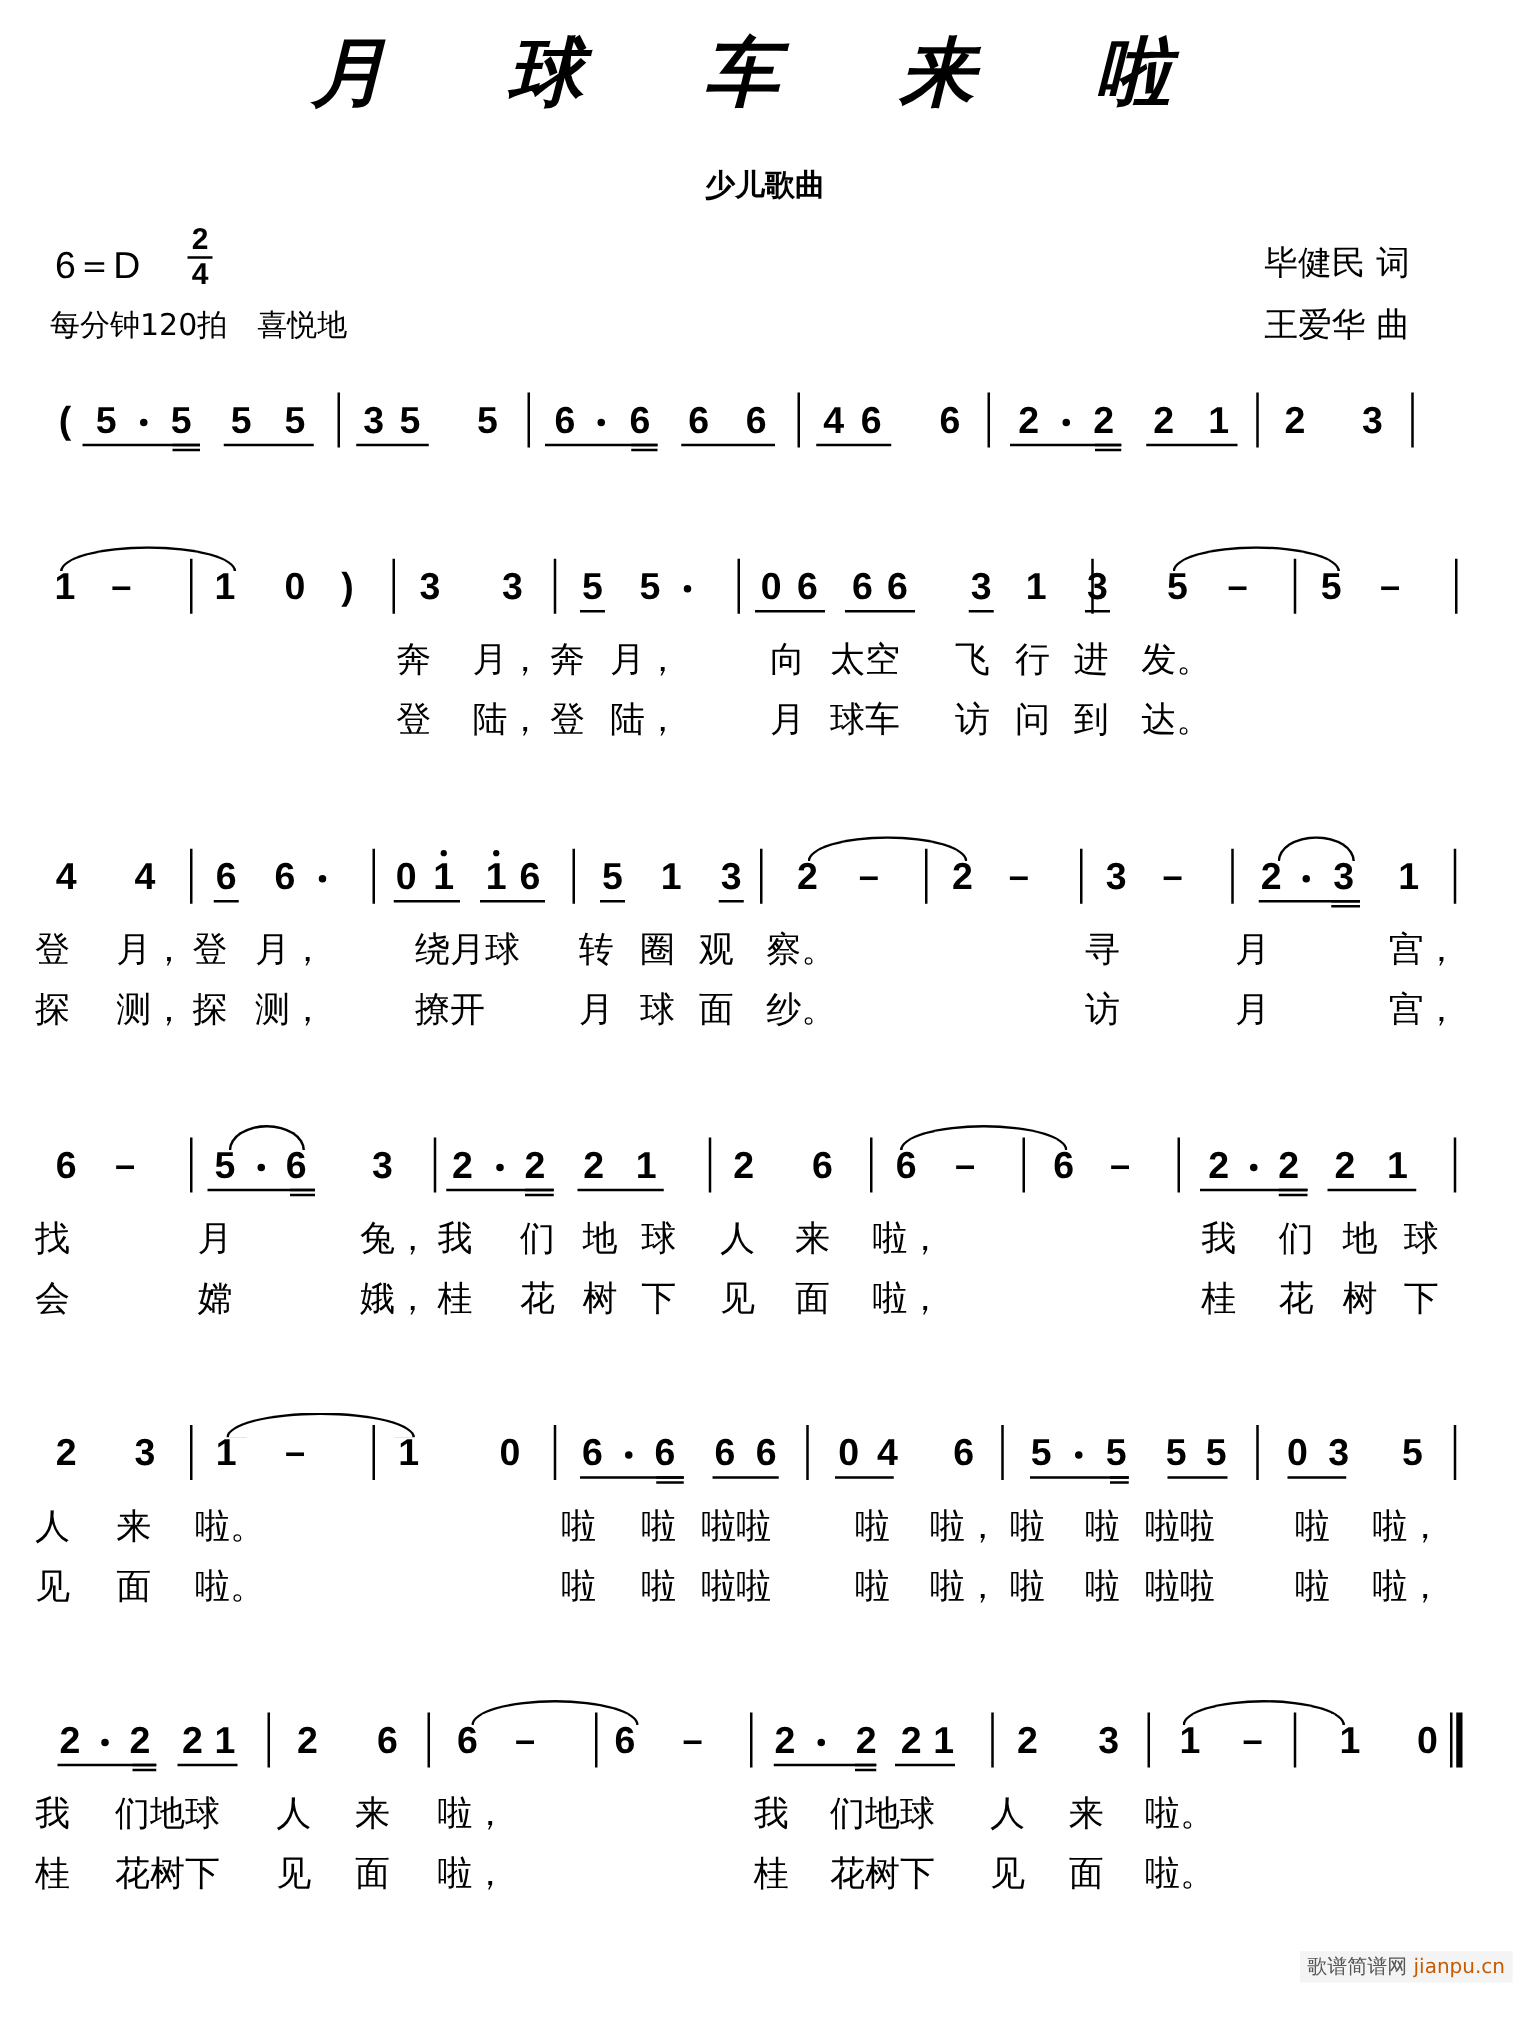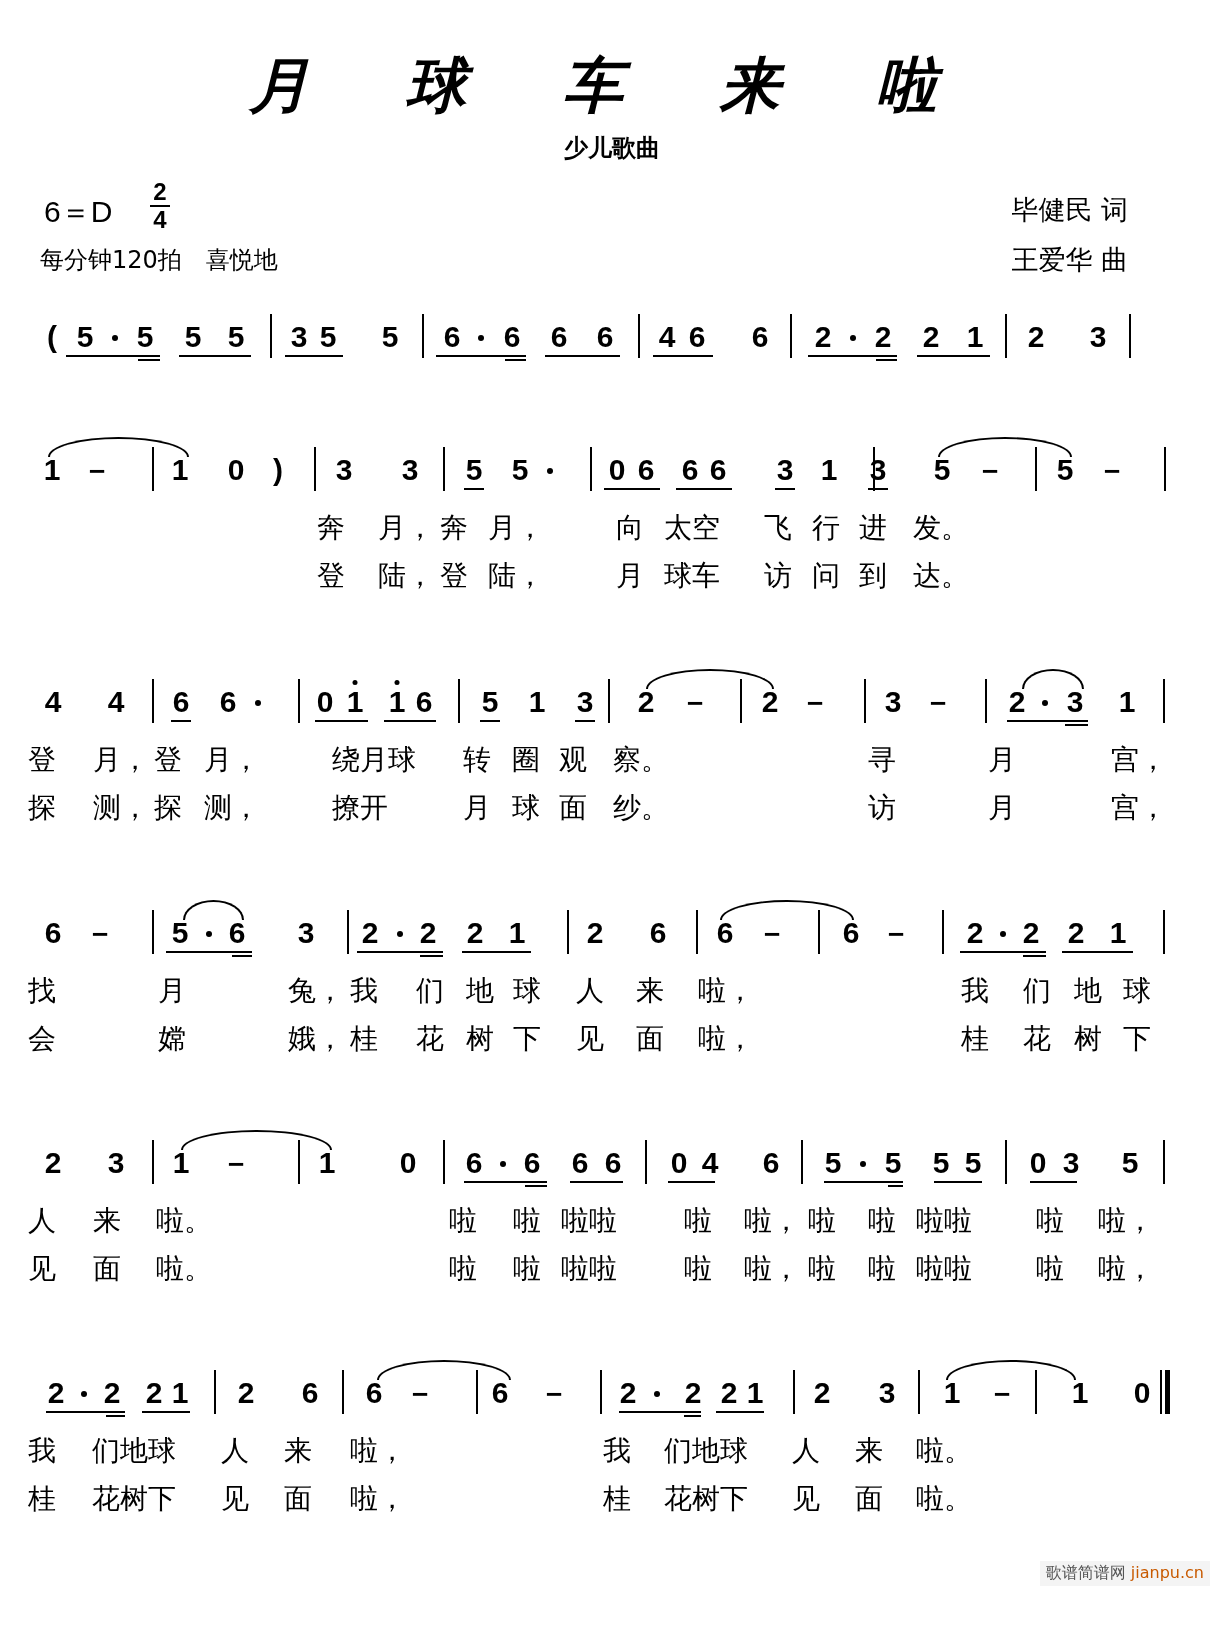--- a/index.html
+++ b/index.html
@@ -1,18 +1,18 @@
 <!DOCTYPE html>
 <html><head>
 <meta charset="utf-8">
 <style>
   html,body{margin:0;padding:0;background:#fff;}
   body{width:1224px;height:1635px;position:relative;overflow:hidden;font-family:"DejaVu Sans","Liberation Sans",sans-serif;color:#000;}
   .abs{position:absolute;}
-  .title{left:0;width:1224px;top:18px;text-align:center;font-family:"DejaVu Serif","Liberation Serif",serif;font-size:60px;font-weight:bold;letter-spacing:38px;font-style:italic;margin-top:28px;}
+  .title{left:0;width:1224px;top:18px;text-align:center;font-family:"DejaVu Serif","Liberation Serif",serif;font-size:60px;font-weight:bold;letter-spacing:38px;font-style:italic;}
   .subtitle{left:0;width:1224px;top:132px;text-align:center;font-size:24px;font-weight:bold;}
   .key{left:44px;top:192px;font-family:"Liberation Sans",sans-serif;font-size:30px;}
   .timesig{left:150px;top:180px;font-family:"Liberation Sans",sans-serif;font-weight:bold;font-size:24px;line-height:24px;text-align:center;width:20px;}
   .tempo{left:40px;top:244px;font-size:24px;}
   .credit{right:96px;font-size:27px;}
   .note{position:absolute;font-family:"Liberation Sans",sans-serif;font-weight:bold;font-size:30px;line-height:30px;transform:translateX(-50%);text-align:center;}
   .ul{position:absolute;height:2px;background:#000;}
   .bar{position:absolute;width:2px;background:#000;}
   .bar.final{width:5px;}
   .slur{position:absolute;border:2px solid #000;border-bottom:none;border-radius:50% 50% 0 0 / 100% 100% 0 0;height:18px;}

